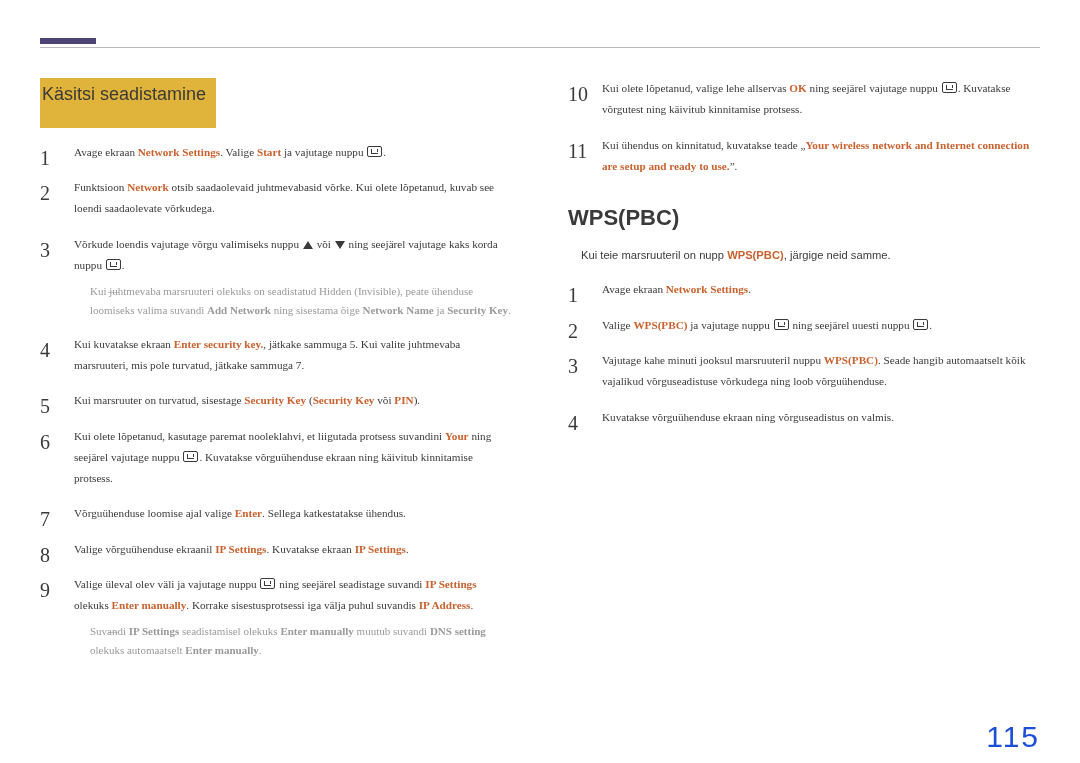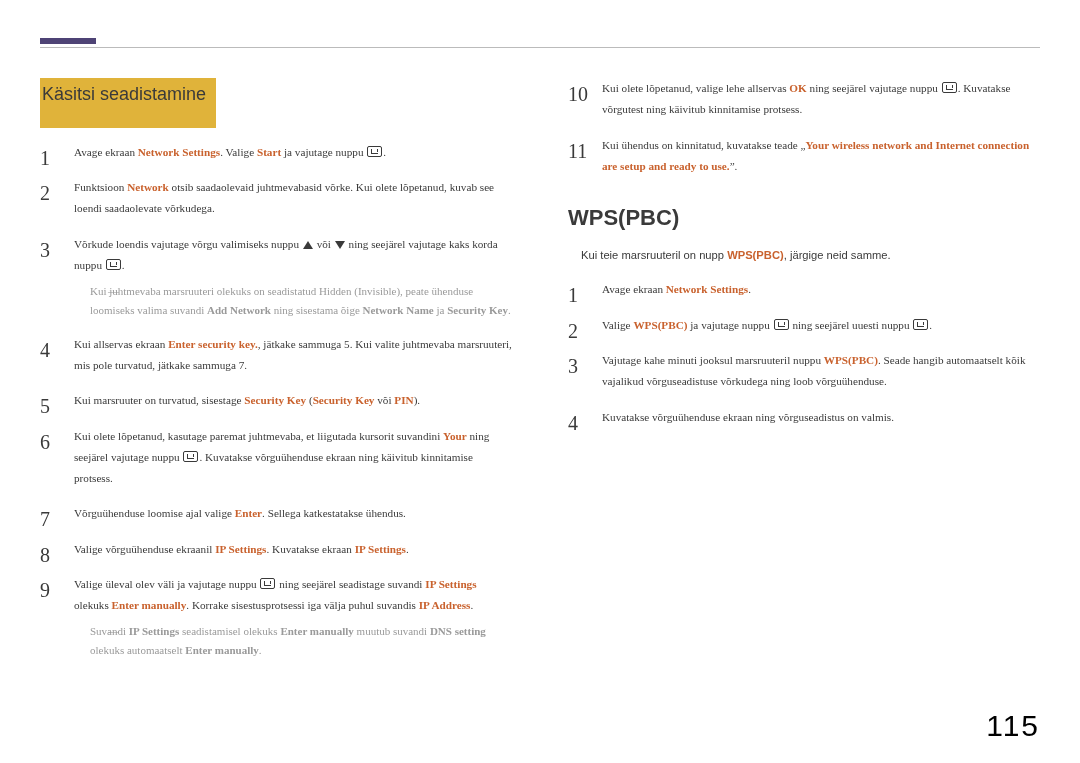--- a/index.html
+++ b/index.html
@@ -114,23 +114,23 @@
     display: inline-block;
     width: 0; height: 0;
     vertical-align: -1px;
     margin: 0 1px;
   }
   .tri-up { border-left: 5px solid transparent; border-right: 5px solid transparent; border-bottom: 8px solid #3a3a3a; }
   .tri-down { border-left: 5px solid transparent; border-right: 5px solid transparent; border-top: 8px solid #3a3a3a; }
   .pagenum {
     position: absolute;
     right: 40px;
-    bottom: 20px;
+    bottom: 9px;
     font-size: 30px;
-    color: #000000;
+    color: #1d4ed8;
     letter-spacing: 2px;
   }
 </style>
 </head>
 <body>
 
 <div class="top-accent"></div>
 <div class="top-rule"></div>
 
 <div class="page">
@@ -145,27 +145,27 @@
       <li>
         <span>Funktsioon </span><span class="hl">Network</span><span> otsib saadaolevaid juhtmevabasid võrke. Kui olete lõpetanud, kuvab see loendi saadaolevate võrkudega.</span>
       </li>
       <li>
         <span>Võrkude loendis vajutage võrgu valimiseks nuppu </span><span class="tri-up"></span><span> või </span><span class="tri-down"></span><span> ning seejärel vajutage kaks korda nuppu </span><span class="enter-icon"></span><span>.</span>
         <div class="note" style="padding-left:16px;">
           <span>Kui juhtmevaba marsruuteri olekuks on seadistatud Hidden (Invisible), peate ühenduse loomiseks valima suvandi </span><span class="hl-gray">Add Network</span><span> ning sisestama õige </span><span class="hl-gray">Network Name</span><span> ja </span><span class="hl-gray">Security Key</span><span>.</span>
         </div>
       </li>
       <li>
-        <span>Kui allservas ekraan </span><span class="hl">Enter security key.</span><span>, jätkake sammuga 5. Kui valite juhtmevaba marsruuteri, mis pole turvatud, jätkake sammuga 7.</span>
+        <span>Kui kuvatakse ekraan </span><span class="hl">Enter security key.</span><span>, jätkake sammuga 5. Kui valite juhtmevaba marsruuteri, mis pole turvatud, jätkake sammuga 7.</span>
       </li>
       <li>
         <span>Kui marsruuter on turvatud, sisestage </span><span class="hl">Security Key</span><span> (</span><span class="hl">Security Key</span><span> või </span><span class="hl">PIN</span><span>).</span>
       </li>
       <li>
-        <span>Kui olete lõpetanud, kasutage paremat juhtmevaba, et liigutada kursorit suvandini </span><span class="hl">Your</span><span> ning seejärel vajutage nuppu </span><span class="enter-icon"></span><span>. Kuvatakse võrguühenduse ekraan ning käivitub kinnitamise protsess.</span>
+        <span>Kui olete lõpetanud, kasutage paremat nooleklahvi, et liigutada protsess suvandini </span><span class="hl">Your</span><span> ning seejärel vajutage nuppu </span><span class="enter-icon"></span><span>. Kuvatakse võrguühenduse ekraan ning käivitub kinnitamise protsess.</span>
       </li>
       <li>
         <span>Võrguühenduse loomise ajal valige </span><span class="hl">Enter</span><span>. Sellega katkestatakse ühendus.</span>
       </li>
       <li>
         <span>Valige võrguühenduse ekraanil </span><span class="hl">IP Settings</span><span>. Kuvatakse ekraan </span><span class="hl">IP Settings</span><span>.</span>
       </li>
       <li>
         <span>Valige üleval olev väli ja vajutage nuppu </span><span class="enter-icon"></span><span> ning seejärel seadistage suvandi </span><span class="hl">IP Settings</span><span> olekuks </span><span class="hl">Enter manually</span><span>. Korrake sisestusprotsessi iga välja puhul suvandis </span><span class="hl">IP Address</span><span>.</span>
         <div class="note" style="padding-left:16px;">

